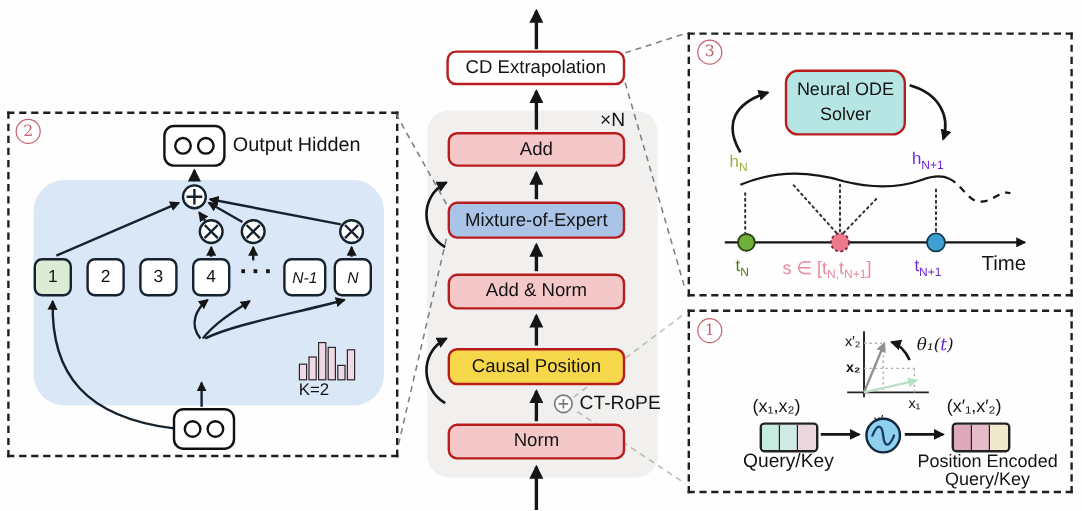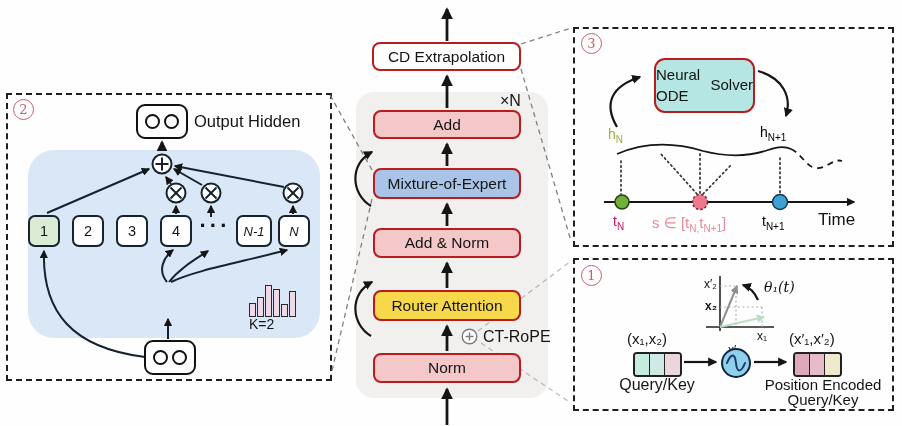--- a/index.html
+++ b/index.html
@@ -26,21 +26,21 @@
   .pill .c{width:15px;height:15px;border:2.2px solid #111;border-radius:50%;background:#fff;box-sizing:border-box;}
   .lbl{position:absolute;white-space:nowrap;z-index:3;}
   .opicon{position:absolute;z-index:3;line-height:0;}
   .ellip{position:absolute;left:196px;top:213px;width:38px;text-align:center;font-size:22px;
          font-weight:bold;letter-spacing:3px;z-index:3;}
   .bars{position:absolute;left:249px;top:285px;width:54px;height:32px;display:flex;align-items:flex-end;
         gap:1px;z-index:3;}
   .bars .bar{width:7px;background:#f0d9e6;border:1.5px solid #2a2a2a;box-sizing:border-box;}
   .sublbl{position:absolute;font-size:14px;white-space:nowrap;z-index:3;}
   .sublbl sub{font-size:10px;}
-  .greentxt{color:#9fae3c;}.tgreen{color:#be185d;}.tealtxt{color:#000000;}.pinktxt{color:#e78b9d;}
+  .greentxt{color:#9fae3c;}.tgreen{color:#4d7c0f;}.tealtxt{color:#6d28d9;}.pinktxt{color:#e78b9d;}
   .cellrow{position:absolute;display:flex;border:2px solid #222;border-radius:4px;overflow:hidden;z-index:3;}
   .cellrow .cell{width:15px;height:21px;border-right:1.8px solid #222;box-sizing:border-box;}
   .cellrow .cell:last-child{border-right:none;}
   .sine{position:absolute;left:721px;top:348px;width:30px;height:30px;border:2px solid #10283e;
         border-radius:50%;background:#8fd0ec;z-index:3;box-sizing:border-box;line-height:0;}
   .theta{font-style:italic;font-family:"DejaVu Serif",serif;}
   .mini{position:absolute;font-size:12px;z-index:3;white-space:nowrap;}
 </style>
 </head>
 <body>
@@ -223,33 +223,33 @@
   <div class="pill" style="left:144px;top:340px;">
       <span class="c"></span>
       <span class="c"></span>
     </div>
 
   <div class="lbl" style="left:500px;top:92px;font-size:16px;">×N</div>
   <div class="box whitebg" style="left:372px;top:42px;width:149px;height:29px;">CD Extrapolation</div>
   <div class="box pink" style="left:373px;top:110px;width:148px;height:29px;">Add</div>
   <div class="box blue" style="left:373px;top:168px;width:148px;height:31px;">Mixture-of-Expert</div>
   <div class="box pink" style="left:373px;top:228px;width:148px;height:30px;">Add &amp; Norm</div>
-  <div class="box yellow" style="left:373px;top:290px;width:148px;height:31px;">Router Attention</div>
+  <div class="box yellow" style="left:373px;top:290px;width:148px;height:31px;">Causal Position</div>
   <div class="box pink" style="left:373px;top:353px;width:148px;height:30px;">Norm</div>
 
   <div class="opicon" style="left:461px;top:328px;">
     <svg width="17" height="17">
         <circle cx="8.5" cy="8.5" r="7.3" fill="#fdfdfd" stroke="#7a7a7a" stroke-width="1.4"></circle>
         <line x1="4.5" y1="8.5" x2="12.5" y2="8.5" stroke="#7a7a7a" stroke-width="1.4"></line>
         <line x1="8.5" y1="4.5" x2="8.5" y2="12.5" stroke="#7a7a7a" stroke-width="1.4"></line>
       </svg>
   </div>
   <div class="lbl" style="left:483px;top:328px;font-size:16px;">CT-RoPE</div>
 
-  <div class="box" style="left:654px;top:58px;width:101px;height:55px;background:#b5e6e3;border-radius:11px;flex-direction:row;line-height:1.35;font-size:15px;">
+  <div class="box" style="left:654px;top:58px;width:101px;height:55px;background:#b5e6e3;border-radius:11px;flex-direction:column;line-height:1.35;font-size:15px;">
     <span>Neural ODE</span>
       <span>Solver</span>
   </div>
   <div class="sublbl greentxt" style="left:608px;top:126px;"><span>h</span><sub>N</sub></div>
   <div class="sublbl tealtxt" style="left:760px;top:124px;"><span>h</span><sub>N+1</sub></div>
   <div class="sublbl tgreen" style="left:613px;top:213px;"><span>t</span><sub>N</sub></div>
   <div class="sublbl pinktxt" style="left:652px;top:214px;font-size:15px;"><span>s ∈ [t</span><sub>N,</sub><span>t</span><sub>N+1</sub><span>]</span></div>
   <div class="sublbl tealtxt" style="left:762px;top:213px;"><span>t</span><sub>N+1</sub></div>
   <div class="lbl" style="left:818px;top:210px;font-size:17px;">Time</div>
 

